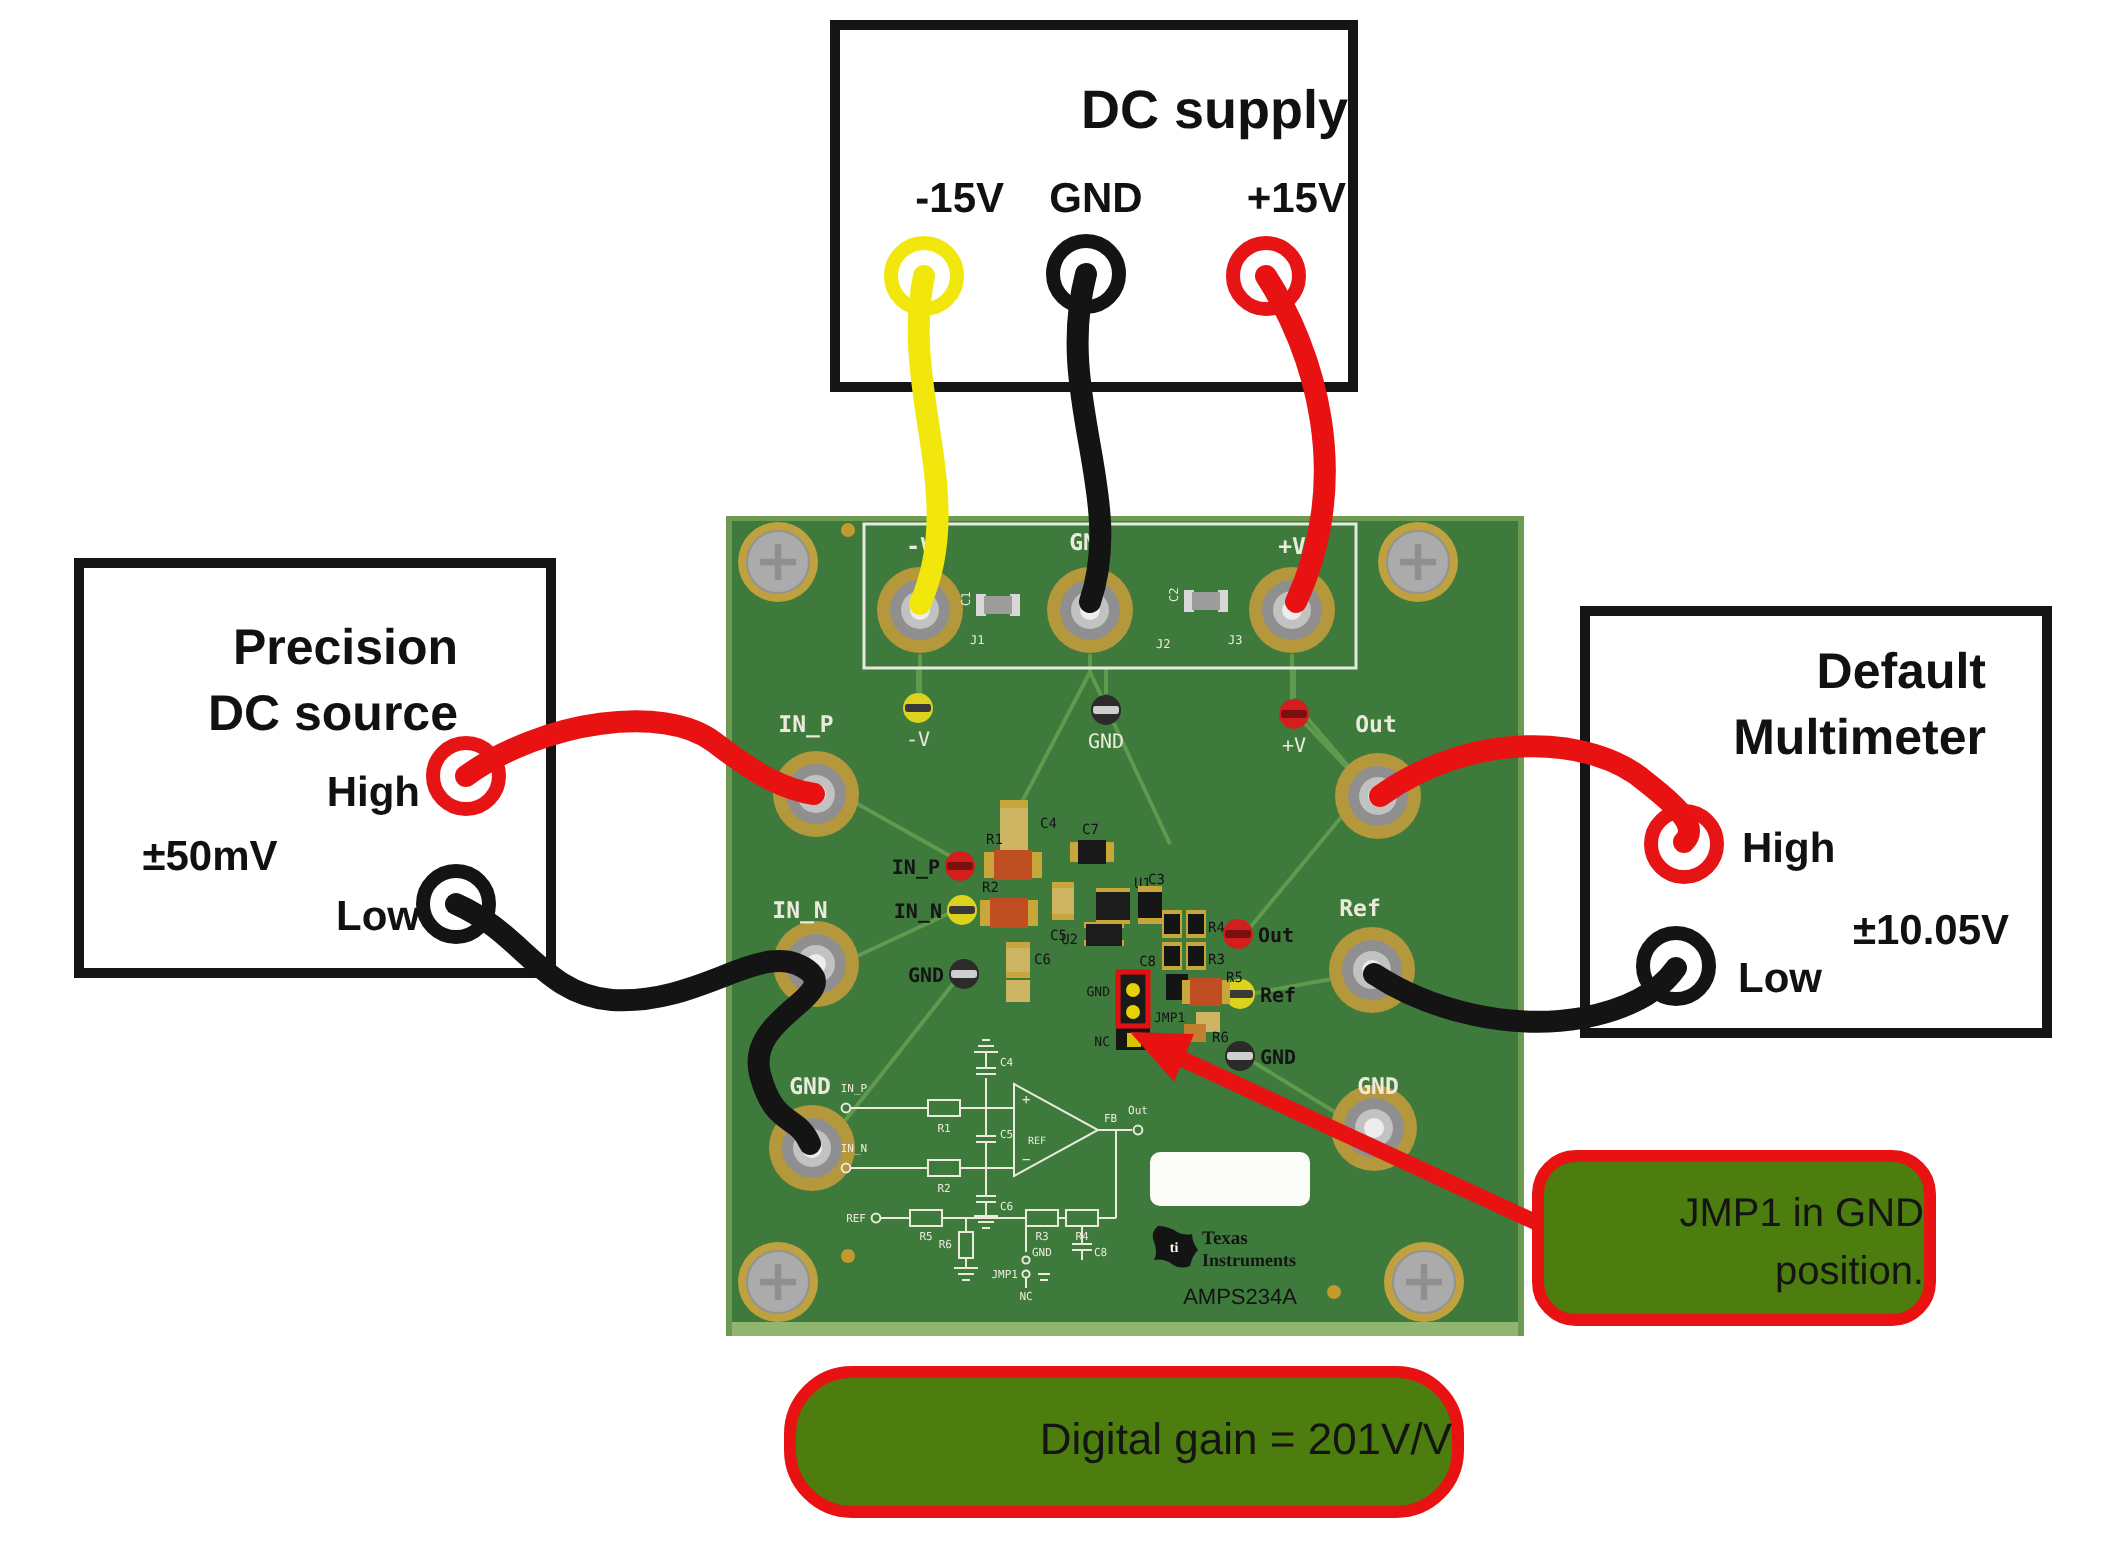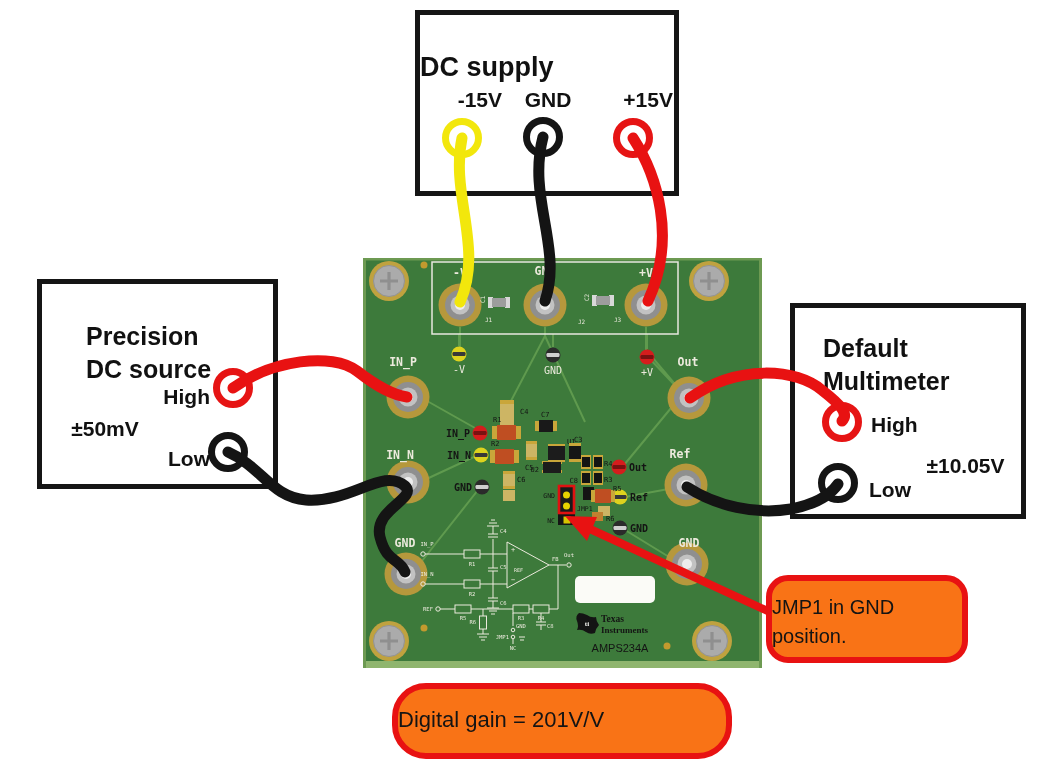--- a/index.html
+++ b/index.html
@@ -1,24 +1,24 @@
 <!DOCTYPE html>
 <html><head>
 <meta charset="utf-8">
 <style>
   html,body{margin:0;padding:0;background:#fff;}
   #stage{position:relative;width:1060px;height:778px;background:#fff;overflow:hidden;
          font-family:"Liberation Sans",sans-serif;}
   .box{position:absolute;background:#fff;border:5px solid #151515;box-sizing:border-box;z-index:2;}
-  .btitle{position:absolute;left:0;right:0;text-align:left;font-weight:bold;color:#111;margin-top:12px;}
+  .btitle{position:absolute;left:0;right:0;text-align:right;font-weight:bold;color:#111;}
   .lbl{position:absolute;font-weight:bold;color:#111;}
   #pcb{position:absolute;left:363px;top:258px;width:399px;height:410px;z-index:1;}
   #overlay{position:absolute;left:0;top:0;z-index:5;pointer-events:none;}
-  .callout{position:absolute;background:#f97316;border:6px solid #e81212;z-index:6;
-           color:#141414;text-align:left;box-sizing:border-box;}
+  .callout{position:absolute;background:#4d7c0f;border:6px solid #e81212;z-index:6;
+           color:#141414;text-align:right;box-sizing:border-box;}
   #callout-jumper{left:766px;top:575px;width:202px;height:88px;border-radius:22px;
                   font-size:20px;line-height:1.45;padding-top:12px;}
   #callout-gain{left:392px;top:683px;width:340px;height:76px;border-radius:34px;
                 font-size:22px;line-height:62px;}
   text{font-family:"DejaVu Sans Mono",monospace;}
   .silk{fill:#eceadd;}
   .blk{fill:#141414;}
 </style>
 </head>
 <body>

